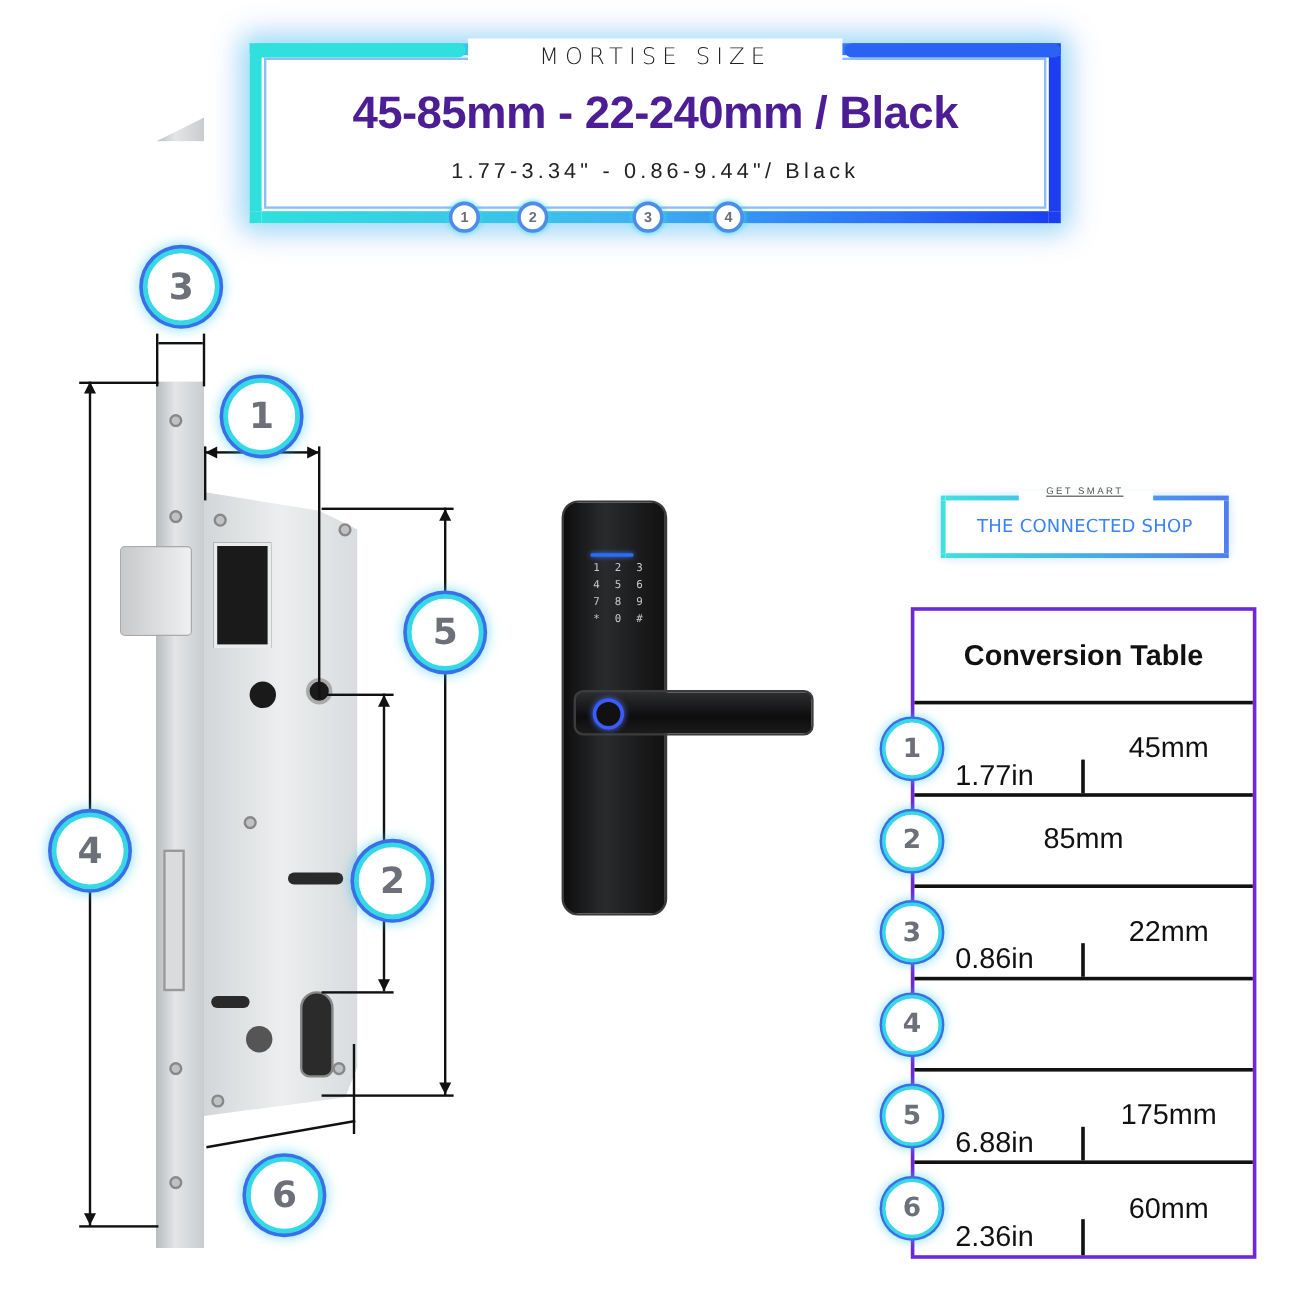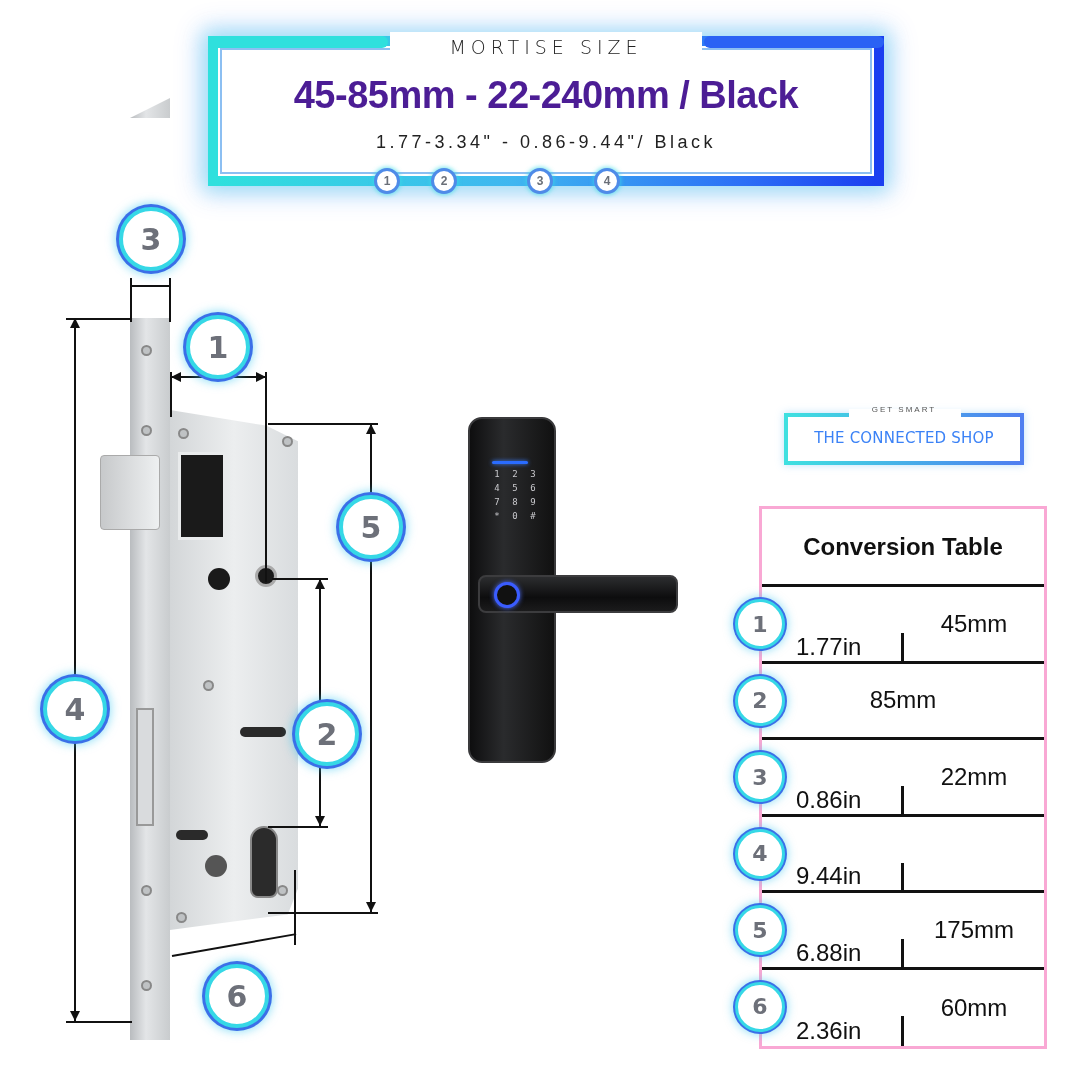--- a/index.html
+++ b/index.html
@@ -63,25 +63,25 @@
   .lock-handle { position: absolute; left: 478px; top: 575px; width: 200px; height: 38px; border-radius: 8px;
     background: linear-gradient(180deg, #2c2d2f, #0d0d0e 60%, #1b1b1c); border: 2px solid #3c3c3e; }
   .fp { position: absolute; left: 14px; top: 5px; width: 26px; height: 26px; border-radius: 50%; background: #111; border: 3px solid #3a5cff; box-shadow: 0 0 5px #5070ff; }
 
   
   .brand { position: absolute; left: 784px; top: 405px; width: 240px; height: 60px; }
   .brand-frame { position: absolute; left: 0; top: 8px; right: 0; bottom: 0;
     border: 4px solid transparent; border-image: linear-gradient(90deg, #3fe0e0, #4f7ef0) 1;
     box-shadow: 0 0 8px rgba(90,180,240,0.4); }
   .brand-gap { position: absolute; left: 65px; top: 4px; width: 112px; height: 10px; background: #fff; }
-  .brand-kicker { position: absolute; left: 0; right: 0; top: 0; text-align: center; font-size: 8px; letter-spacing: 2px; color: #555; }
+  .brand-kicker { position: absolute; left: 0; right: 0; top: 0; text-align: center; font-size: 8px; letter-spacing: 2px; color: #555; text-decoration: underline; }
   .brand-name { position: absolute; left: 0; right: 0; top: 24px; text-align: center; font-size: 15px; color: #3b82f6; font-family: "DejaVu Sans", sans-serif; letter-spacing: 0.2px; }
 
   
-  .table { position: absolute; left: 759px; top: 506px; width: 288px; border: 3px solid #f9a8d4; border-collapse: collapse; }
+  .table { position: absolute; left: 759px; top: 506px; width: 288px; border: 3px solid #6d28d9; border-collapse: collapse; }
   .th { height: 78px; border-bottom: 3px solid #111; display: flex; align-items: center; justify-content: center; font-size: 24px; font-weight: 700; }
   .tr { display: flex; height: 76.5px; border-bottom: 3px solid #111; position: relative; }
   .tr:last-child { border-bottom: none; }
   .td-in { width: 142px; border-right: 3px solid #111; display: flex; align-items: center; padding-left: 34px; font-size: 24px; margin-top: 46px; }
   .td-mm { flex: 1; display: flex; align-items: center; justify-content: center; font-size: 24px; }
   .row-badge { position: absolute; left: -27px; top: 12px; width: 50px; height: 50px; border-radius: 50%; background: #fff;
     border: 3px solid #36d8e6; box-shadow: 0 0 0 2px #3b6fe8, 0 0 8px 3px rgba(60,200,240,0.5);
     display: flex; align-items: center; justify-content: center;
     font-family: "DejaVu Sans", sans-serif; font-size: 22px; font-weight: 700; color: #6d7079; }
 </style>
@@ -207,21 +207,20 @@
     <div class="row-badge">2</div>
     <div class="td-mm">85mm</div>
   </div>
   <div class="tr">
     <div class="row-badge">3</div>
     <div class="td-in">0.86in</div>
     <div class="td-mm">22mm</div>
   </div>
   <div class="tr">
     <div class="row-badge">4</div>
-    <div class="td-in">9.44in</div>
   </div>
   <div class="tr">
     <div class="row-badge">5</div>
     <div class="td-in">6.88in</div>
     <div class="td-mm">175mm</div>
   </div>
   <div class="tr">
     <div class="row-badge">6</div>
     <div class="td-in">2.36in</div>
     <div class="td-mm">60mm</div>

